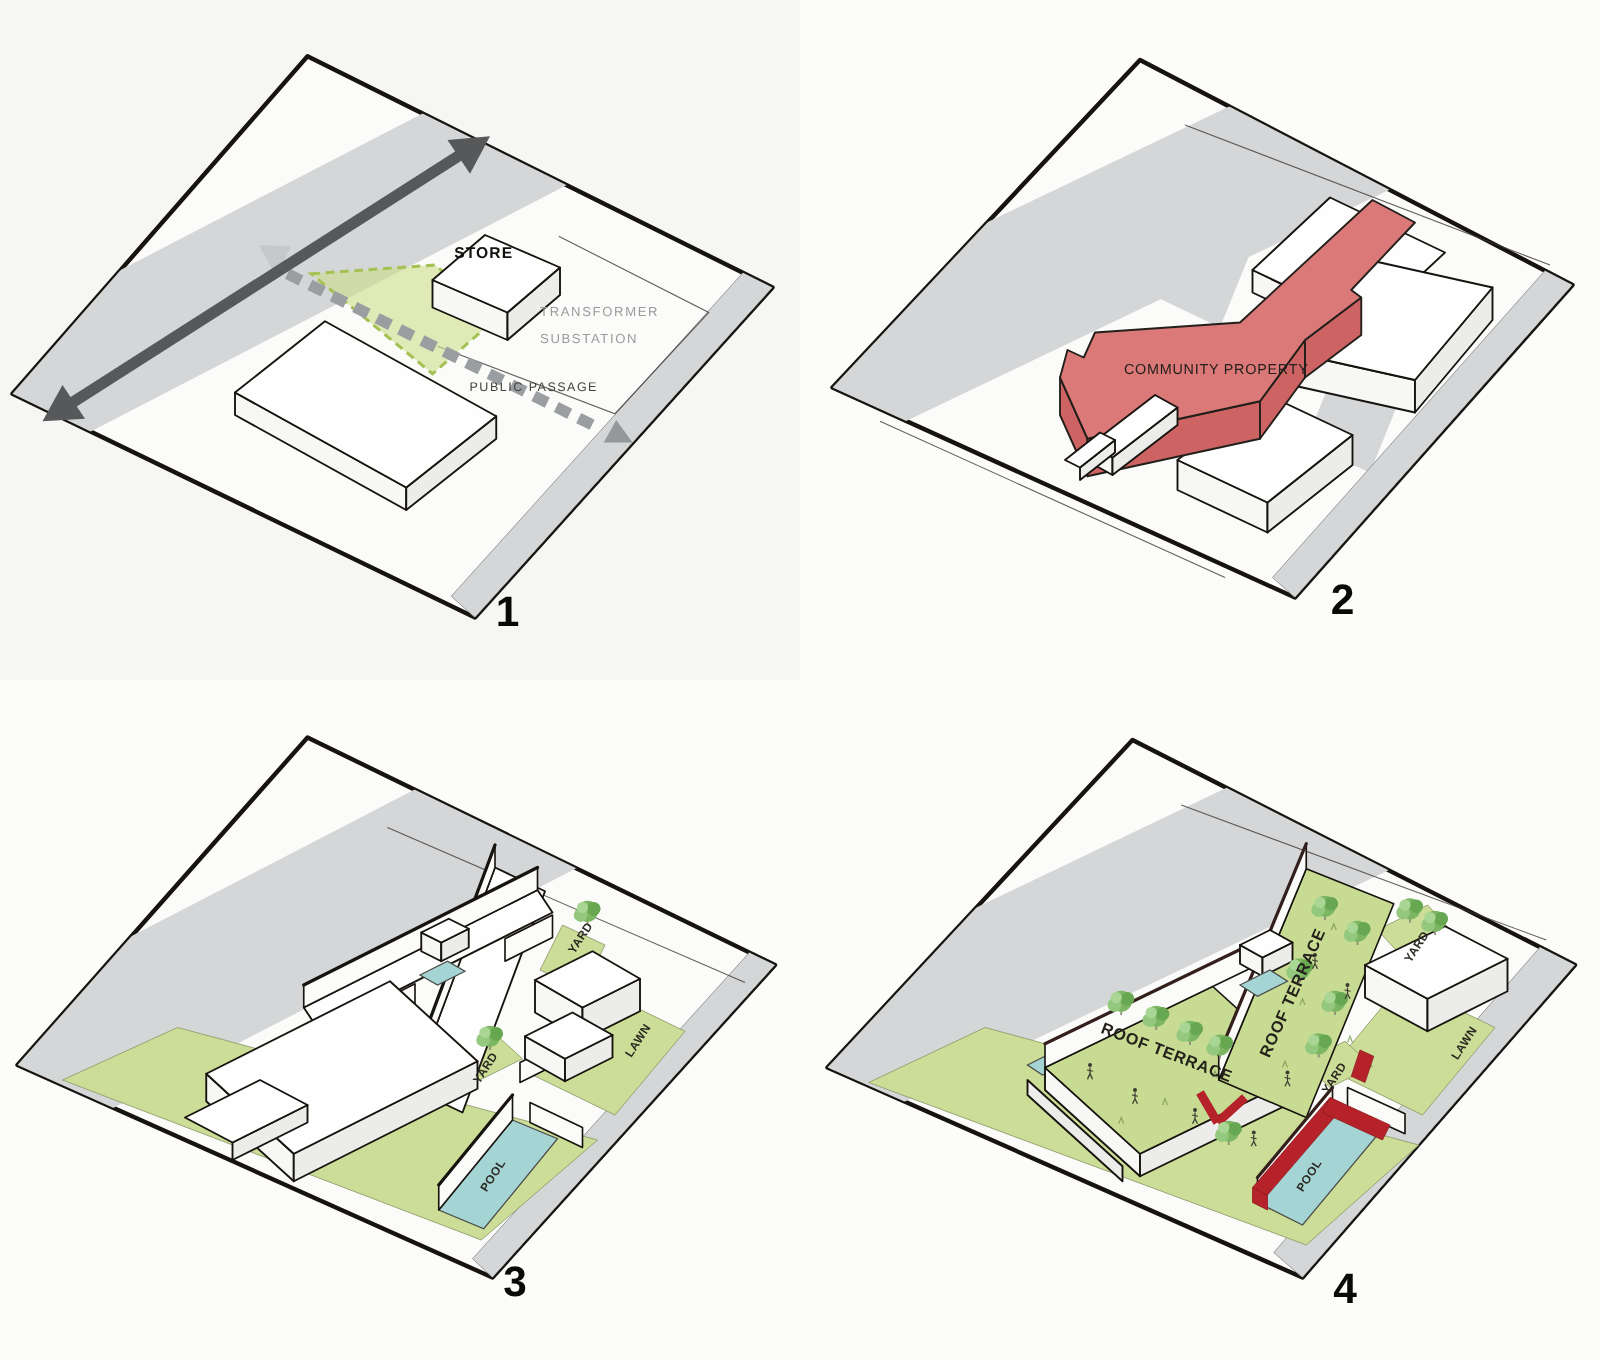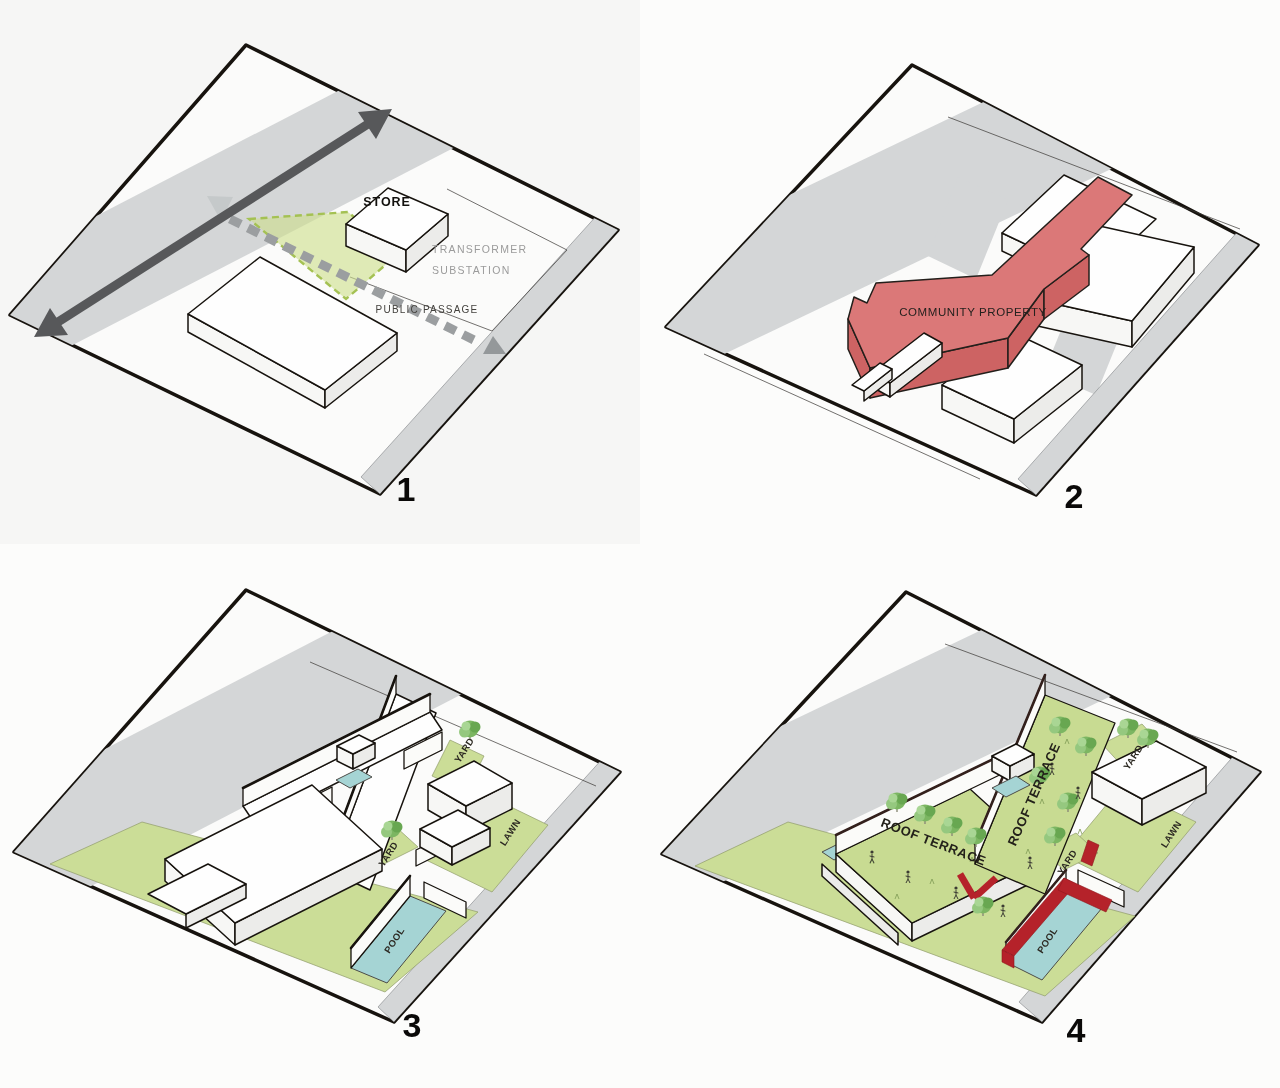--- a/index.html
+++ b/index.html
@@ -4,21 +4,21 @@
 <style>
   html,body{margin:0;padding:0;}
   body{
     width:1280px;height:1088px;position:relative;
     background:#fcfcfb;
     font-family:"Liberation Sans","DejaVu Sans",sans-serif;
     overflow:hidden;
   }
   .panel{position:absolute;width:640px;height:544px;}
   #panel-1{left:0;top:0;text-align:center;}
-  #panel-2{left:640px;top:17px;}
+  #panel-2{left:640px;top:0;}
   #panel-3{left:0;top:544px;}
   #panel-4{left:640px;top:544px;}
   svg{display:block;}
   text{user-select:none;}
   .lbl-dark{fill:#2d2a23;font-weight:bold;font-size:9.5px;letter-spacing:.4px;}
   .lbl-big{fill:#23211a;font-weight:bold;font-size:13px;letter-spacing:.6px;}
   .num{fill:#0a0908;font-weight:800;font-size:34px;}
   .t-gray{fill:#9b9b9b;font-size:10.5px;letter-spacing:1.3px;}
   .t-mid{fill:#44423e;font-size:10px;letter-spacing:1.2px;}
   .t-store{fill:#13110e;font-size:12.5px;font-weight:600;letter-spacing:.9px;}

